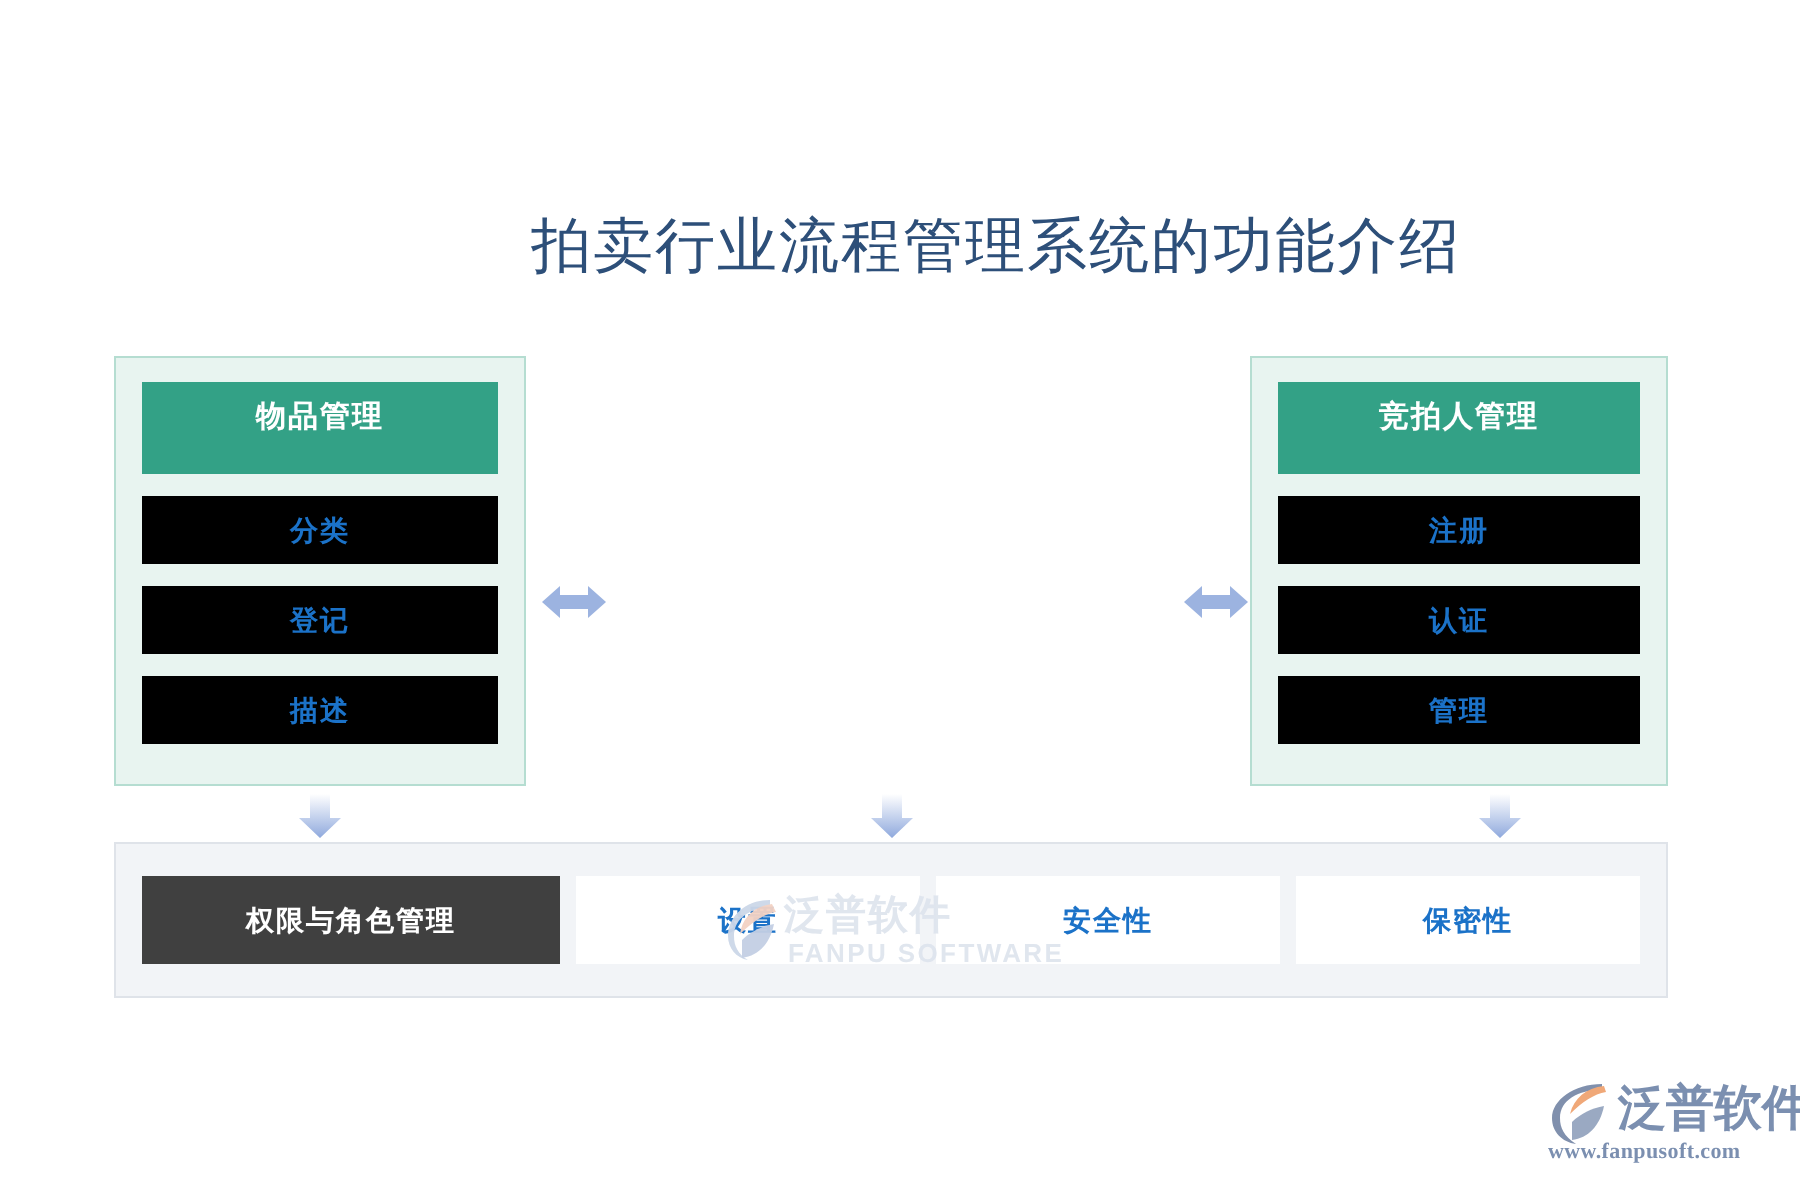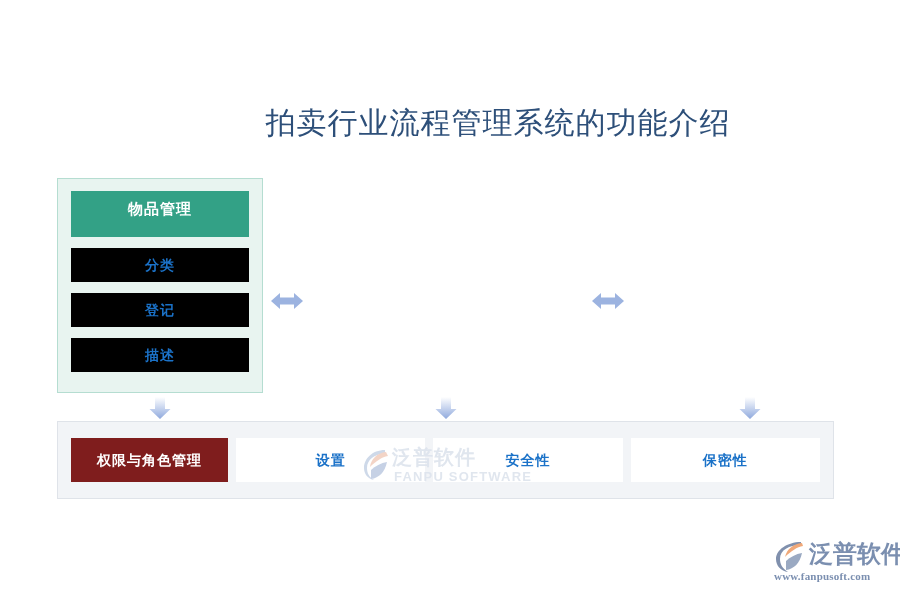--- a/index.html
+++ b/index.html
@@ -131,23 +131,23 @@
     font-weight: bold;
     letter-spacing: 1px;
     background: #ffffff;
     color: #1b72c8;
     margin-right: 8px;
     position: relative;
     z-index: 2;
   }
   .bottom-item:last-child { margin-right: 0; }
   .bottom-item.accent {
-    background: #7f1d1d;
+    background: #404040;
     color: #ffffff;
-    width: 157px;
+    width: 209px;
     flex: none;
   }
   .bottom-item.plain { flex: 1 1 0; }
 
   
   .watermark-center {
     position: absolute;
     left: 358px;
     top: 442px;
     width: 128px;
@@ -232,20 +232,26 @@
   <div class="columns-row">
 
     <div class="column green col-left">
       <div class="col-header teal">物品管理</div>
       <div class="col-item">分类</div>
       <div class="col-item">登记</div>
       <div class="col-item">描述</div>
     </div>
 
 
+    <div class="column green col-right">
+      <div class="col-header teal">竞拍人管理</div>
+      <div class="col-item">注册</div>
+      <div class="col-item">认证</div>
+      <div class="col-item">管理</div>
+    </div>
   </div>
 
   <div class="h-arrow h-arrow-1">
     <svg viewBox="0 0 32 22" width="32" height="22" xmlns="http://www.w3.org/2000/svg">
       <polygon points="0,11 9,3 9,7.5 23,7.5 23,3 32,11 23,19 23,14.5 9,14.5 9,19" fill="#9cb3e0"></polygon>
     </svg>
   </div>
   <div class="h-arrow h-arrow-2">
     <svg viewBox="0 0 32 22" width="32" height="22" xmlns="http://www.w3.org/2000/svg">
       <polygon points="0,11 9,3 9,7.5 23,7.5 23,3 32,11 23,19 23,14.5 9,14.5 9,19" fill="#9cb3e0"></polygon>

